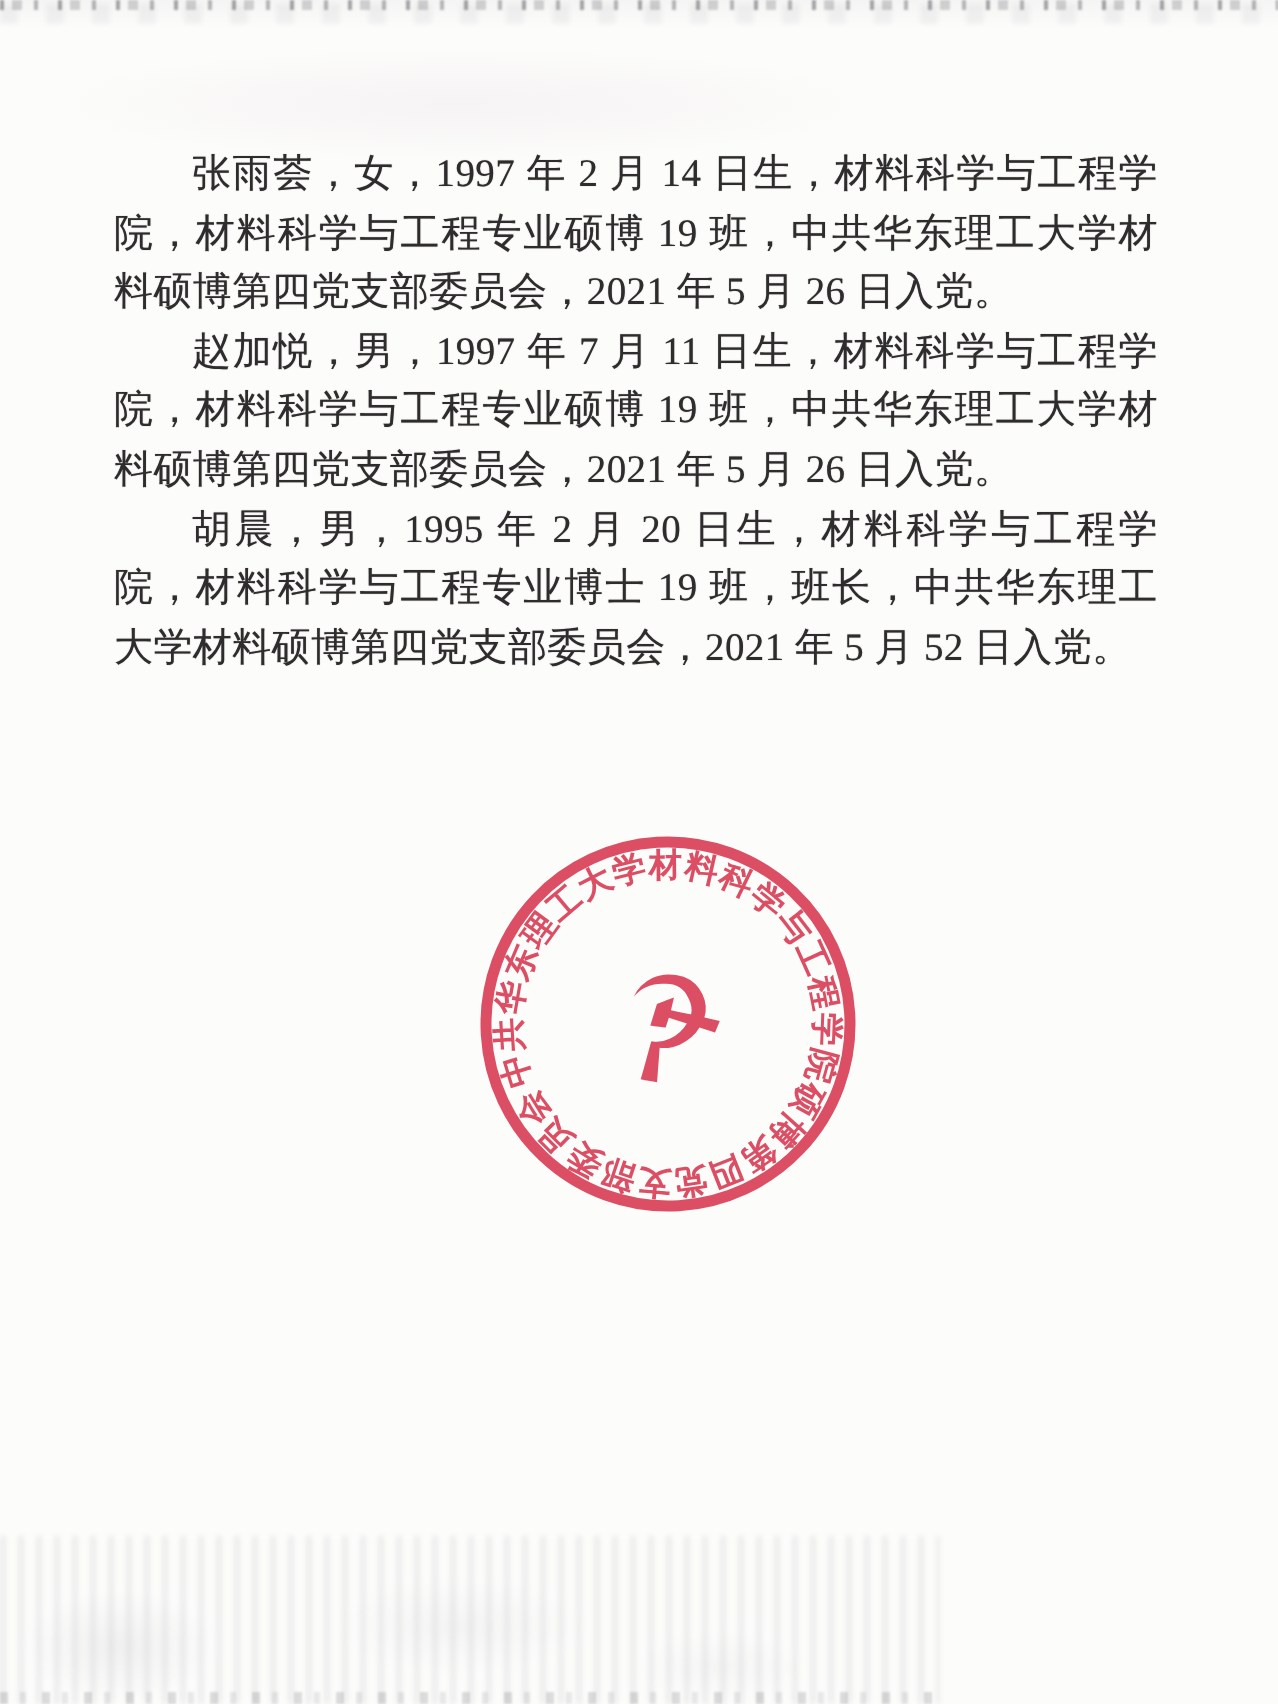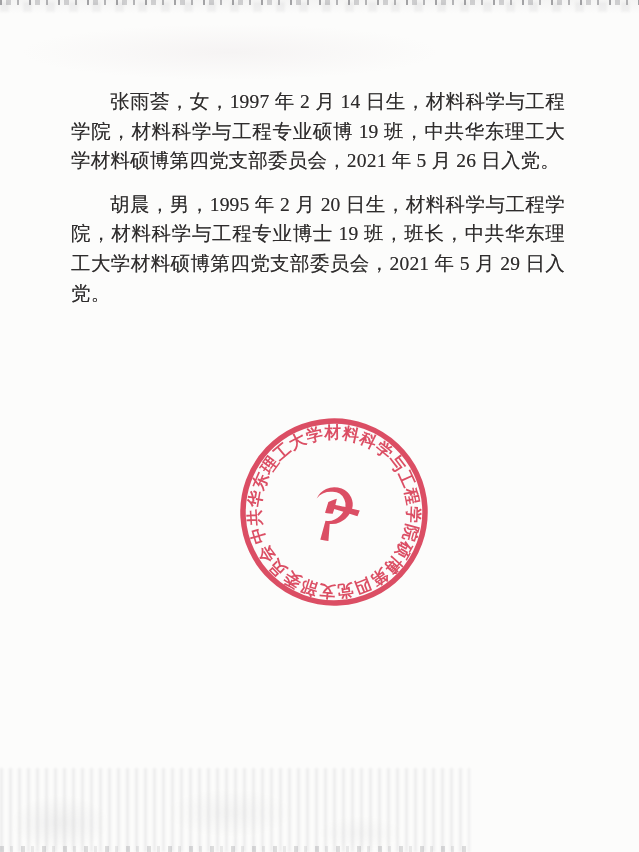--- a/index.html
+++ b/index.html
@@ -52,21 +52,21 @@
   }
   
   .doc-text {
     position: absolute; left: 57px; top: 73px; width: 522px;
     font-size: 19.5px; line-height: 29.6px;
     color: #2e2c2c;
     text-align: justify;
     letter-spacing: 0.2px;
     text-shadow: 0 0 0.5px rgba(70,68,68,0.65);
   }
-  .doc-text p { margin: 14px; text-indent: 2em; font-family: Liberation Serif, serif; }
+  .doc-text p { margin: 0; text-indent: 2em; font-family: Liberation Serif, serif; }
   
   .seal {
     position: absolute; left: 234px; top: 412px;
     width: 200px; height: 200px;
     mix-blend-mode: multiply;
     opacity: 0.85;
     filter: blur(0.3px);
   }
   .seal-arc-text {
     font-family: "Liberation Serif", "DejaVu Serif", serif;
@@ -84,21 +84,22 @@
 </head>
 <body>
 
 <div class="page">
 
   <div class="noise-top"></div>
   <div class="noise-top2"></div>
 
   <div class="doc-text">
     <p>张雨荟，女，1997 年 2 月 14 日生，材料科学与工程学院，材料科学与工程专业硕博 19 班，中共华东理工大学材料硕博第四党支部委员会，2021 年 5 月 26 日入党。</p>
-    <p>胡晨，男，1995 年 2 月 20 日生，材料科学与工程学院，材料科学与工程专业博士 19 班，班长，中共华东理工大学材料硕博第四党支部委员会，2021 年 5 月 29 日入党。</p>
+    <p>赵加悦，男，1997 年 7 月 11 日生，材料科学与工程学院，材料科学与工程专业硕博 19 班，中共华东理工大学材料硕博第四党支部委员会，2021 年 5 月 26 日入党。</p>
+    <p>胡晨，男，1995 年 2 月 20 日生，材料科学与工程学院，材料科学与工程专业博士 19 班，班长，中共华东理工大学材料硕博第四党支部委员会，2021 年 5 月 52 日入党。</p>
   </div>
 
   <svg class="seal" viewBox="0 0 200 200" aria-hidden="true">
     <g transform="rotate(-25 100 100)">
       <circle cx="100" cy="100" r="91" fill="none" stroke="#d9304a" stroke-width="5.5"></circle>
       <path id="sealTextArc" d="M 26,100 A 74,74 0 1 1 174,100 A 74,74 0 1 1 26,100" fill="none"></path>
       <text class="seal-arc-text" fill="#d9304a">
         <textPath href="#sealTextArc" xlink:href="#sealTextArc" startOffset="2">中共华东理工大学材料科学与工程学院硕博第四党支部委员会</textPath>
       </text>
       <text class="seal-emblem" x="100" y="124" fill="#d9304a">☭</text>

